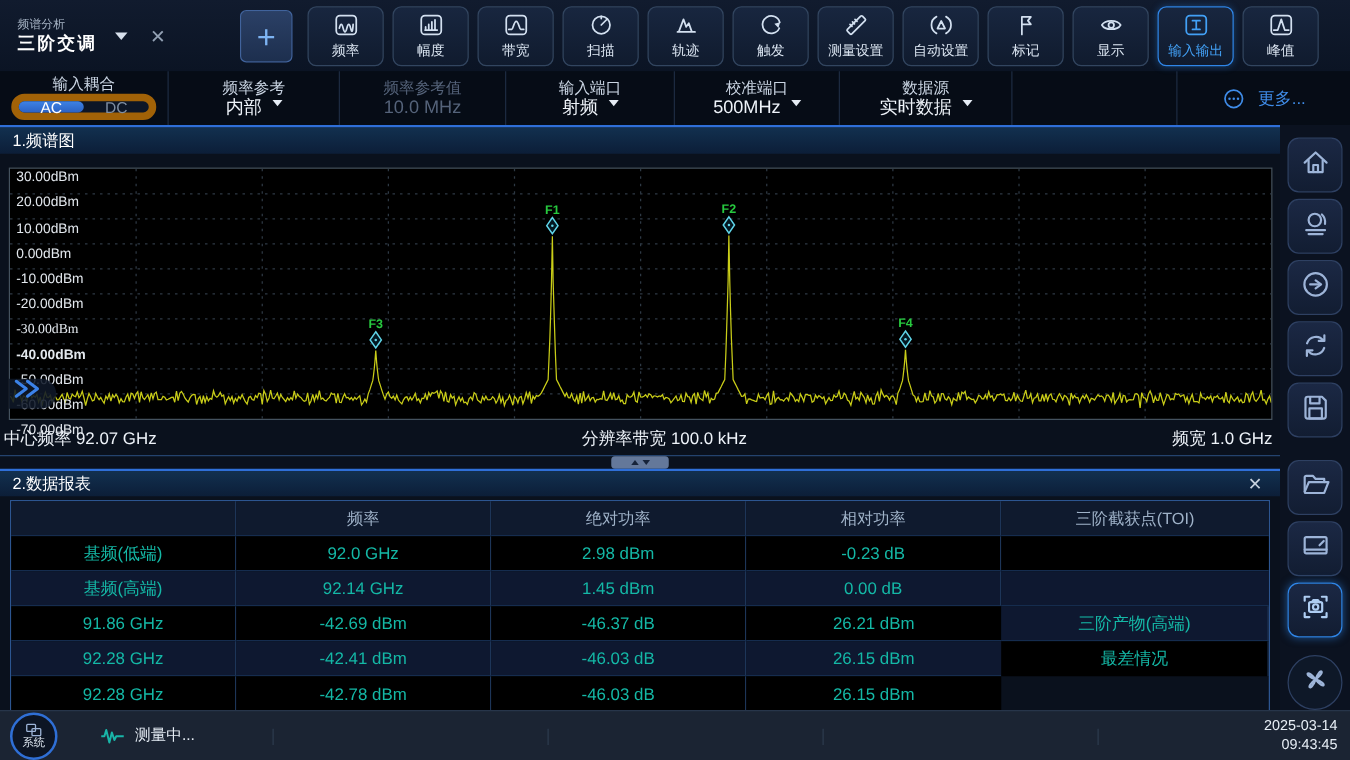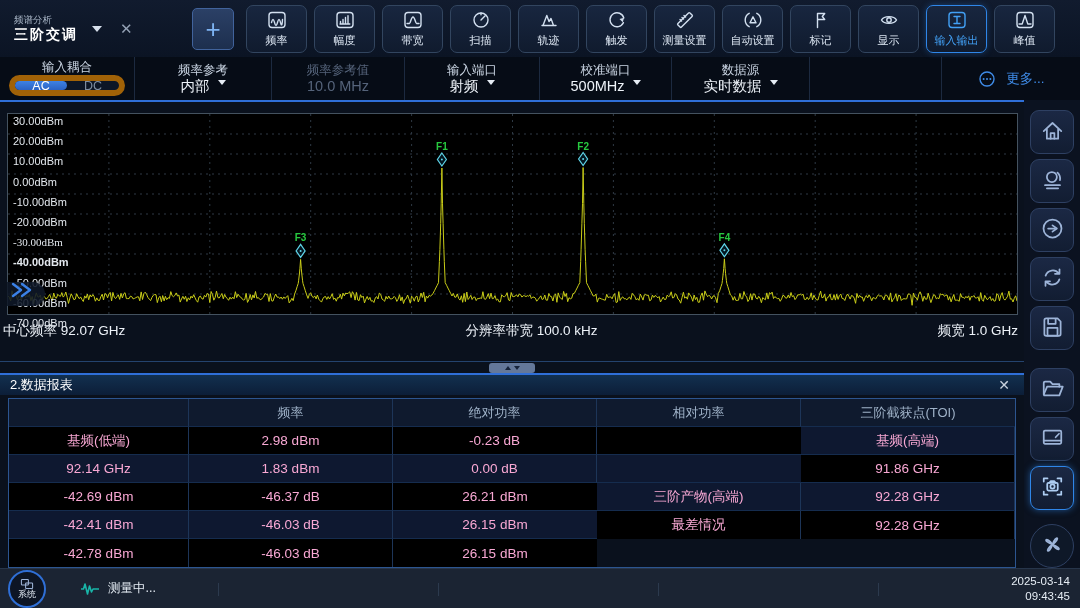--- a/index.html
+++ b/index.html
@@ -54,21 +54,21 @@
   .plot-footer{height:29px;display:flex;align-items:center;justify-content:space-between;padding:2px 6px 0 3px;font-size:13.5px;color:#eef3f9;}
 
   .splitter{height:12px;display:flex;align-items:center;justify-content:center;background:#0a111d;border-top:1px solid #24436e;}
   .split-pill{width:46px;height:10px;background:#64789a;border-radius:3px;display:flex;align-items:center;justify-content:center;gap:3px;}
   .tri-up{width:0;height:0;border-left:3.5px solid transparent;border-right:3.5px solid transparent;border-bottom:4px solid #16233a;}
   .tri-dn{width:0;height:0;border-left:3.5px solid transparent;border-right:3.5px solid transparent;border-top:4px solid #16233a;}
 
   .table-panel{flex:1;display:flex;flex-direction:column;}
   .table-panel .panel-title{height:20px;}
   .rtable{margin:3px 8px 0 8px;border:1px solid #2c5590;display:grid;grid-template-columns:180px 204px 204px 204px 1fr;grid-auto-rows:28px;font-size:13.5px;}
-  .cell{display:flex;align-items:center;justify-content:center;border-right:1px solid #1d3558;border-bottom:1px solid #152c4e;color:#f9a8d4;overflow:hidden;white-space:nowrap;}
+  .cell{display:flex;align-items:center;justify-content:center;border-right:1px solid #1d3558;border-bottom:1px solid #152c4e;color:#14b8a6;overflow:hidden;white-space:nowrap;}
   .cell.c-last{border-right:none;}
   .cell.h{background:#0f1a2e;color:#9fb2c8;font-size:13px;}
   .cell.r-even{background:#000000;}
   .cell.r-odd{background:#0e1830;}
   .cell.r-last{border-bottom:none;}
 
   
   .sidebar{flex:1;background:#0b1220;display:flex;flex-direction:column;align-items:center;padding-top:10px;gap:5px;}
   .side-btn{width:44px;height:44px;flex:none;border-radius:9px;background:linear-gradient(#1b2844,#121d32);border:1.5px solid #2e4062;color:#9db4d8;display:flex;align-items:center;justify-content:center;}
   .side-btn svg{width:25px;height:25px;}
@@ -242,20 +242,23 @@
             <circle cx="13.4" cy="10" r="1" fill="currentColor" stroke="none"></circle>
           </svg></span>
         <span>更多...</span>
       </div>
     </div>
 
   <div class="main">
     <div class="content">
 
       <section class="spec-panel panel-top">
+        <div class="panel-title">
+          <span>1.频谱图</span>
+        </div>
         <div class="plot-wrap" id="plot">
           <svg id="plot-svg" viewBox="0 0 1009 200" preserveAspectRatio="none">
               <line x1="0" y1="20.0" x2="1009" y2="20.0" stroke="#2e3944" stroke-width="1" stroke-dasharray="2 4"></line>
               <line x1="0" y1="40.0" x2="1009" y2="40.0" stroke="#2e3944" stroke-width="1" stroke-dasharray="2 4"></line>
               <line x1="0" y1="60.0" x2="1009" y2="60.0" stroke="#2e3944" stroke-width="1" stroke-dasharray="2 4"></line>
               <line x1="0" y1="80.0" x2="1009" y2="80.0" stroke="#2e3944" stroke-width="1" stroke-dasharray="2 4"></line>
               <line x1="0" y1="100.0" x2="1009" y2="100.0" stroke="#2e3944" stroke-width="1" stroke-dasharray="2 4"></line>
               <line x1="0" y1="120.0" x2="1009" y2="120.0" stroke="#2e3944" stroke-width="1" stroke-dasharray="2 4"></line>
               <line x1="0" y1="140.0" x2="1009" y2="140.0" stroke="#2e3944" stroke-width="1" stroke-dasharray="2 4"></line>
               <line x1="0" y1="160.0" x2="1009" y2="160.0" stroke="#2e3944" stroke-width="1" stroke-dasharray="2 4"></line>
@@ -330,26 +333,27 @@
           <span>2.数据报表</span>
           <span class="pclose">✕</span>
         </div>
         <div class="rtable" id="rtable">
             <div class="cell h"></div>
             <div class="cell h">频率</div>
             <div class="cell h">绝对功率</div>
             <div class="cell h">相对功率</div>
             <div class="cell h c-last">三阶截获点(TOI)</div>
             <div class="cell r-even">基频(低端)</div>
+            <div class="cell r-even">92.0 GHz</div>
             <div class="cell r-even">2.98 dBm</div>
             <div class="cell r-even">-0.23 dB</div>
             <div class="cell r-even c-last"></div>
             <div class="cell r-odd">基频(高端)</div>
             <div class="cell r-odd">92.14 GHz</div>
-            <div class="cell r-odd">1.83 dBm</div>
+            <div class="cell r-odd">1.45 dBm</div>
             <div class="cell r-odd">0.00 dB</div>
             <div class="cell r-odd c-last"></div>
             <div class="cell r-even">91.86 GHz</div>
             <div class="cell r-even">-42.69 dBm</div>
             <div class="cell r-even">-46.37 dB</div>
             <div class="cell r-even c-last">26.21 dBm</div>
             <div class="cell r-odd">三阶产物(高端)</div>
             <div class="cell r-odd">92.28 GHz</div>
             <div class="cell r-odd">-42.41 dBm</div>
             <div class="cell r-odd">-46.03 dB</div>

